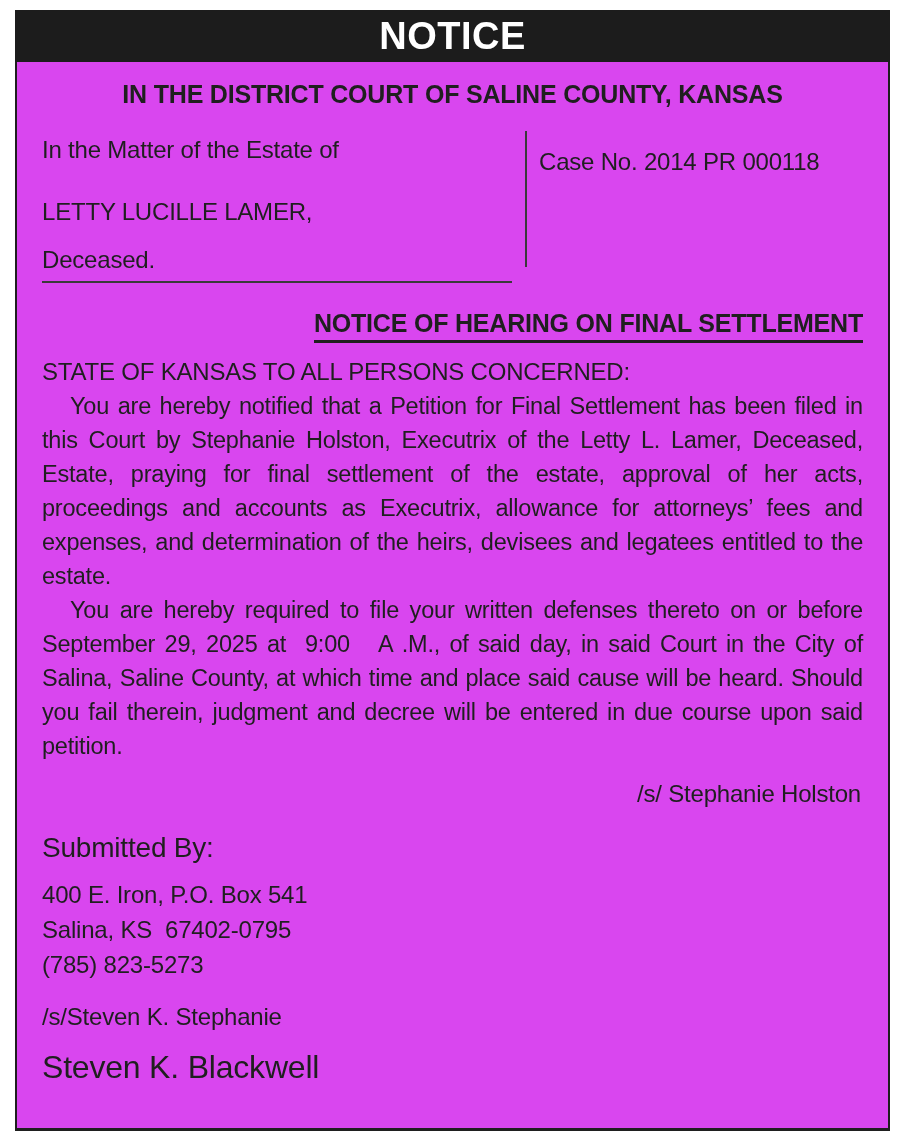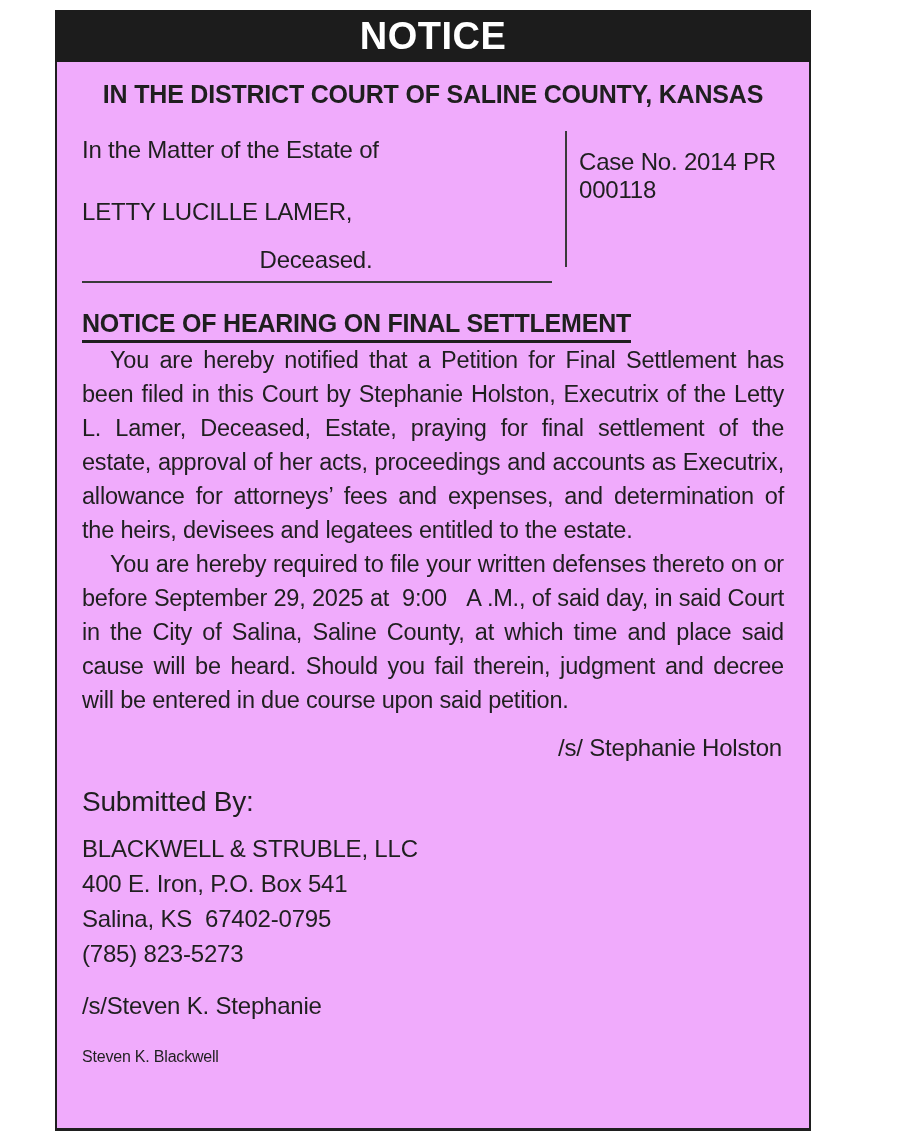--- a/index.html
+++ b/index.html
@@ -12,28 +12,27 @@
     height: 1146px;
     overflow: hidden;
     font-family: "Liberation Sans", "DejaVu Sans", sans-serif;
     color: #1f1f1f;
     -webkit-font-smoothing: antialiased;
   }
   .doc {
     position: absolute;
     left: 15px;
     top: 10px;
-    width: 756px;
+    width: 875px;
     height: 1121px;
     box-sizing: border-box;
     border-left: 2px solid #1f1f1f;
     border-right: 2px solid #1f1f1f;
     border-bottom: 3px solid #1f1f1f;
-    background: #f0abfc;
-    margin-left: 40px;
+    background: #d946ef;
   }
   .banner {
     height: 52px;
     margin: 0 -2px;
     background: #1c1c1c;
     color: #ffffff;
     display: flex;
     align-items: center;
     justify-content: center;
     font-size: 38px;
@@ -71,25 +70,25 @@
   }
   .caption-right {
     position: absolute;
     left: 497px;
     top: 13px;
     right: 0;
   }
   .caption-row { font-size: 24px; line-height: 30px; letter-spacing: -0.2px; }
   .matter-line { margin-bottom: 32px; }
   .decedent-line { margin-bottom: 18px; }
-  .deceased-line { text-align: center; padding-right: 2px; }
+  .deceased-line { text-align: left; padding-right: 2px; }
   .case-no { font-size: 24px; letter-spacing: -0.2px; }
   .section-title {
     margin-top: 24px;
-    text-align: left;
+    text-align: right;
   }
   .section-title span {
     display: inline-block;
     font-size: 25px;
     font-weight: 700;
     letter-spacing: -0.2px;
     border-bottom: 3px solid #1f1f1f;
     padding-bottom: 2px;
   }
   .salutation {
@@ -128,21 +127,21 @@
     letter-spacing: -0.2px;
   }
   .attorney-sig {
     margin-top: 20px;
     font-size: 24px;
     line-height: 30px;
     letter-spacing: -0.2px;
   }
   .attorney-block { margin-top: 18px; }
   .attorney-line {
-    font-size: 16px;
+    font-size: 32px;
     line-height: 35px;
     letter-spacing: -0.2px;
   }
 </style>
 </head>
 <body>
 
 <div class="doc">
 
   <div class="banner">
@@ -162,29 +161,29 @@
       <div class="caption-divider"></div>
       <div class="caption-right">
         <div class="case-no">Case No. 2014 PR 000118</div>
       </div>
     </div>
 
     <div class="section-title">
       <span>NOTICE OF HEARING ON FINAL SETTLEMENT</span>
     </div>
 
+    <div class="salutation">STATE OF KANSAS TO ALL PERSONS CONCERNED:</div>
 
     <p class="body-par">You are hereby notified that a Petition for Final Settlement has been filed in this Court by Stephanie Holston, Executrix of the Letty L. Lamer, Deceased, Estate, praying for final settlement of the estate, approval of her acts, proceedings and accounts as Executrix, allowance for attorneys’ fees and expenses, and determination of the heirs, devisees and legatees entitled to the estate.</p>
     <p class="body-par">You are hereby required to file your written defenses thereto on or before September 29, 2025 at &nbsp;9:00 &nbsp;&nbsp;A .M., of said day, in said Court in the City of Salina, Saline County, at which time and place said cause will be heard. Should you fail therein, judgment and decree will be entered in due course upon said petition.</p>
 
     <div class="signature-line">/s/ Stephanie Holston</div>
 
     <div class="submitted-block">
       <div class="submitted-label">Submitted By:</div>
-      <div class="address-line">BLACKWELL &amp; STRUBLE, LLC</div>
       <div class="address-line">400 E. Iron, P.O. Box 541</div>
       <div class="address-line">Salina, KS  67402-0795</div>
       <div class="address-line">(785) 823-5273</div>
     </div>
 
     <div class="attorney-sig">/s/Steven K. Stephanie</div>
 
     <div class="attorney-block">
       <div class="attorney-line">Steven K. Blackwell</div>
     </div>

